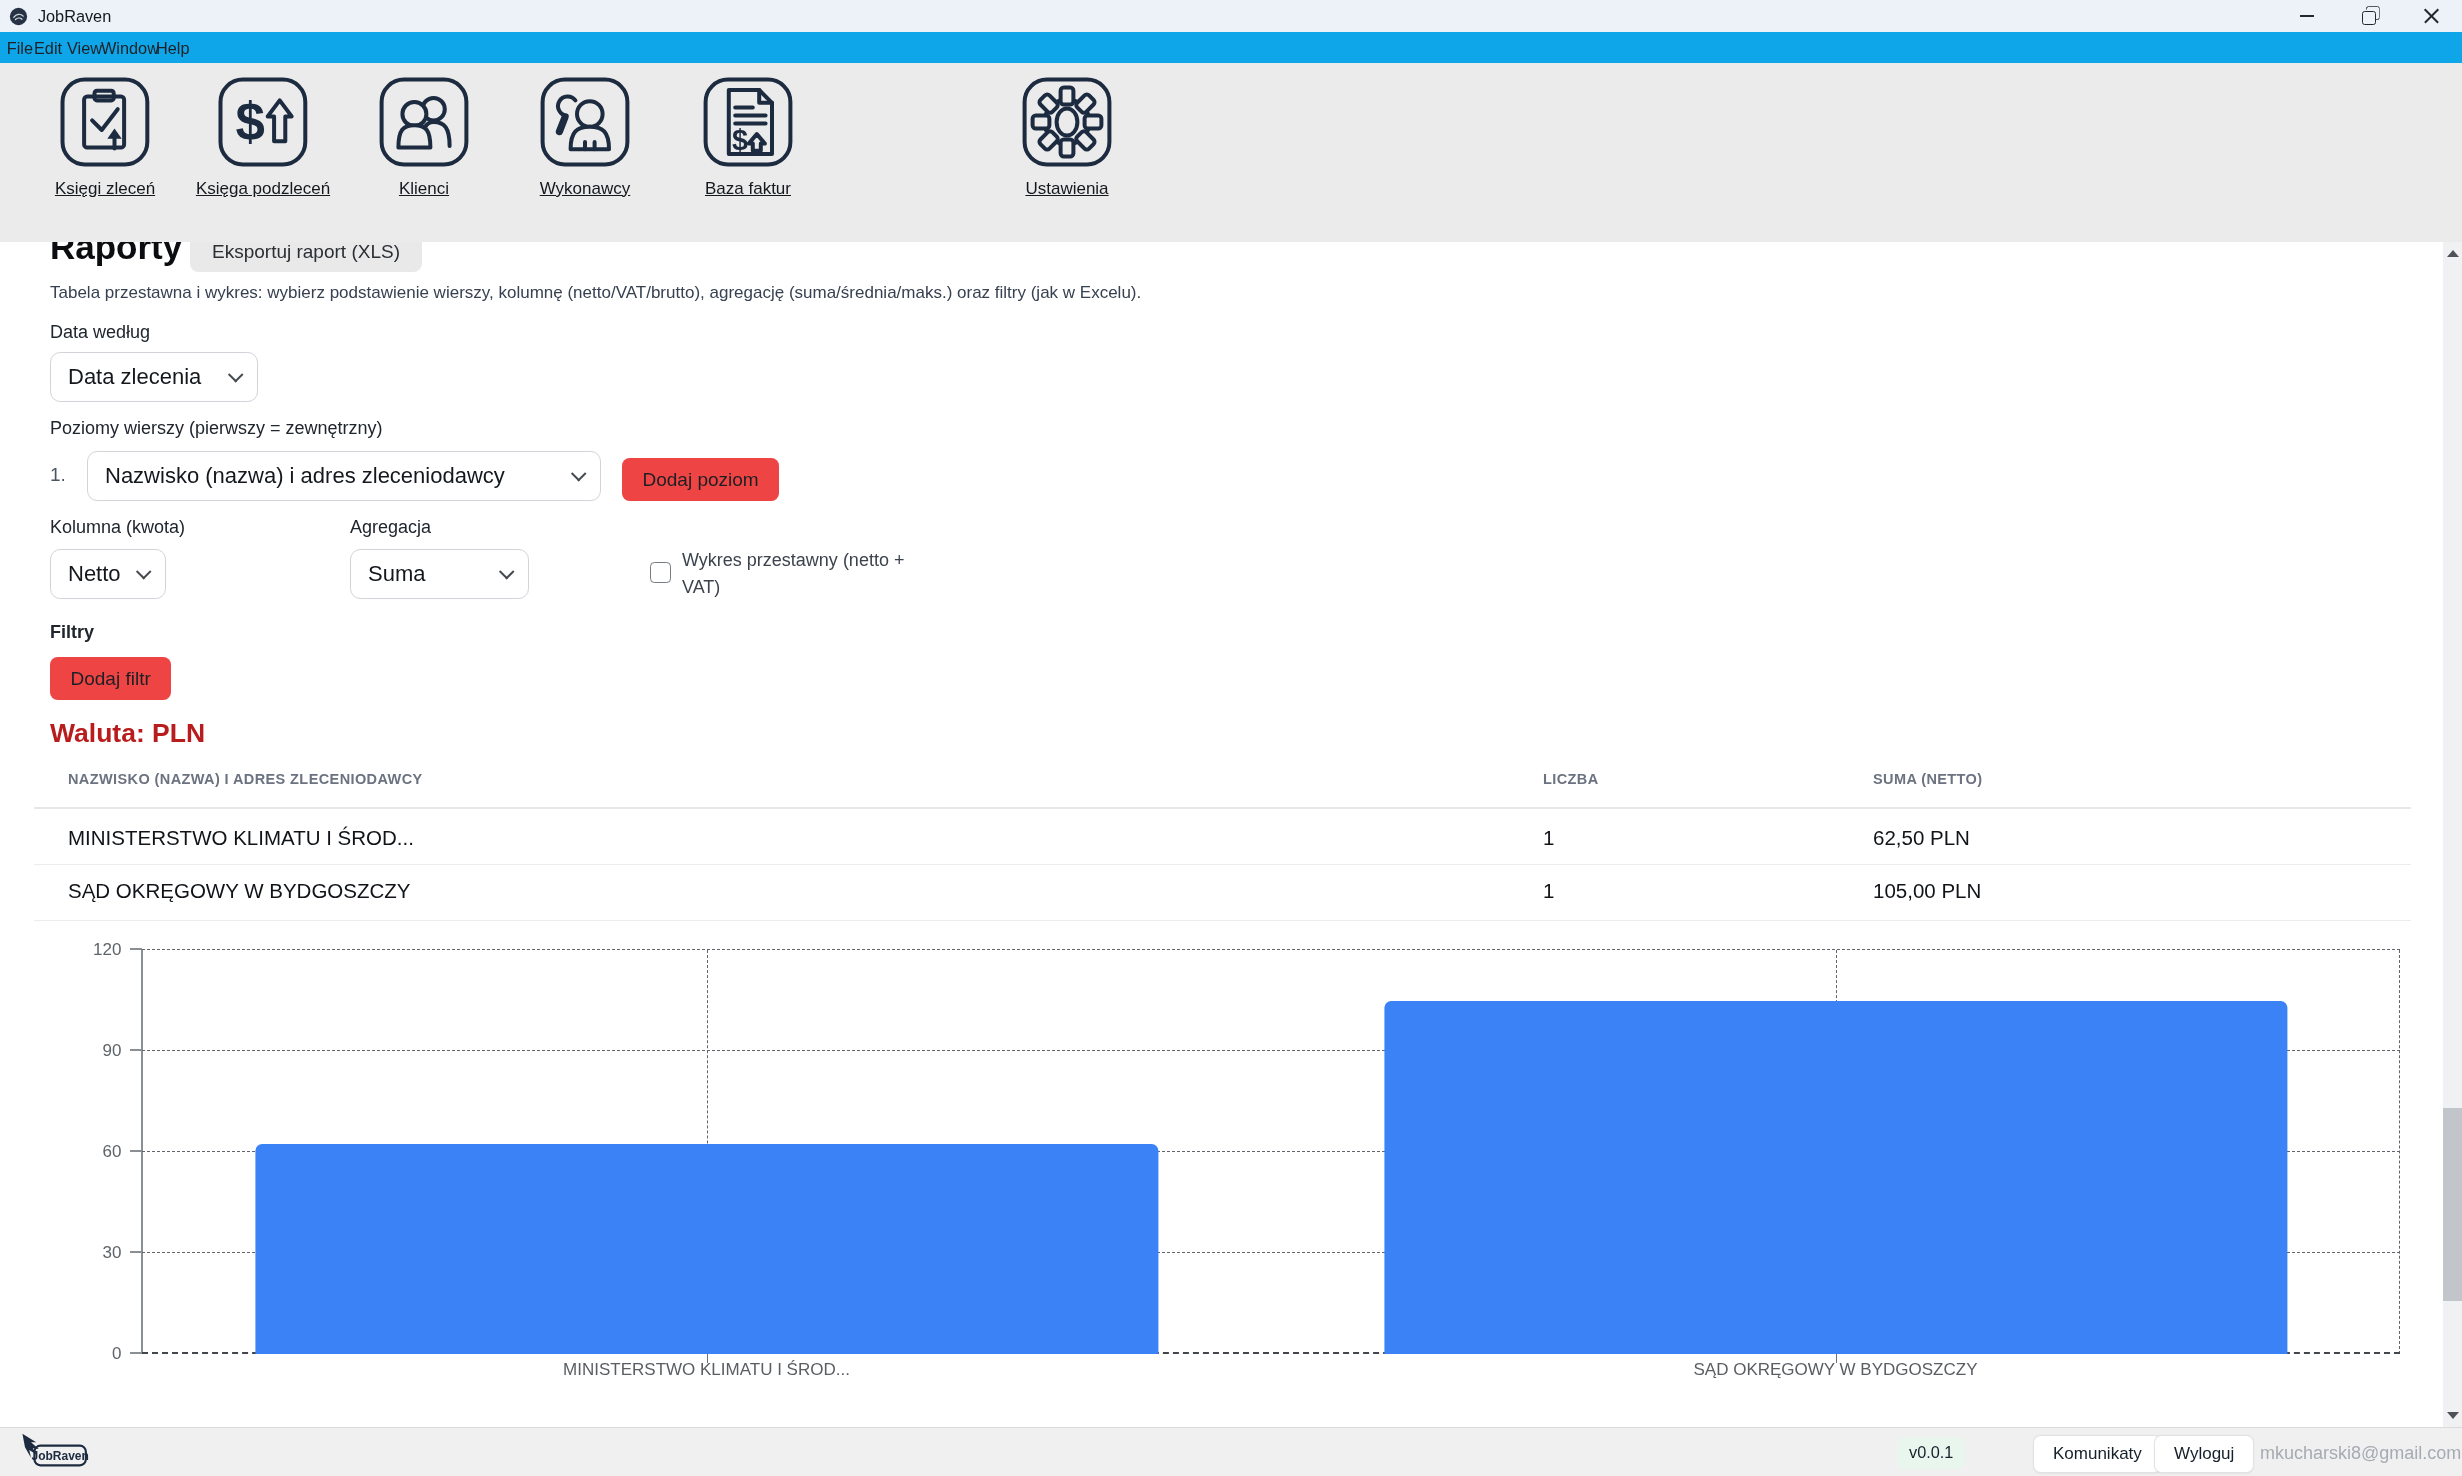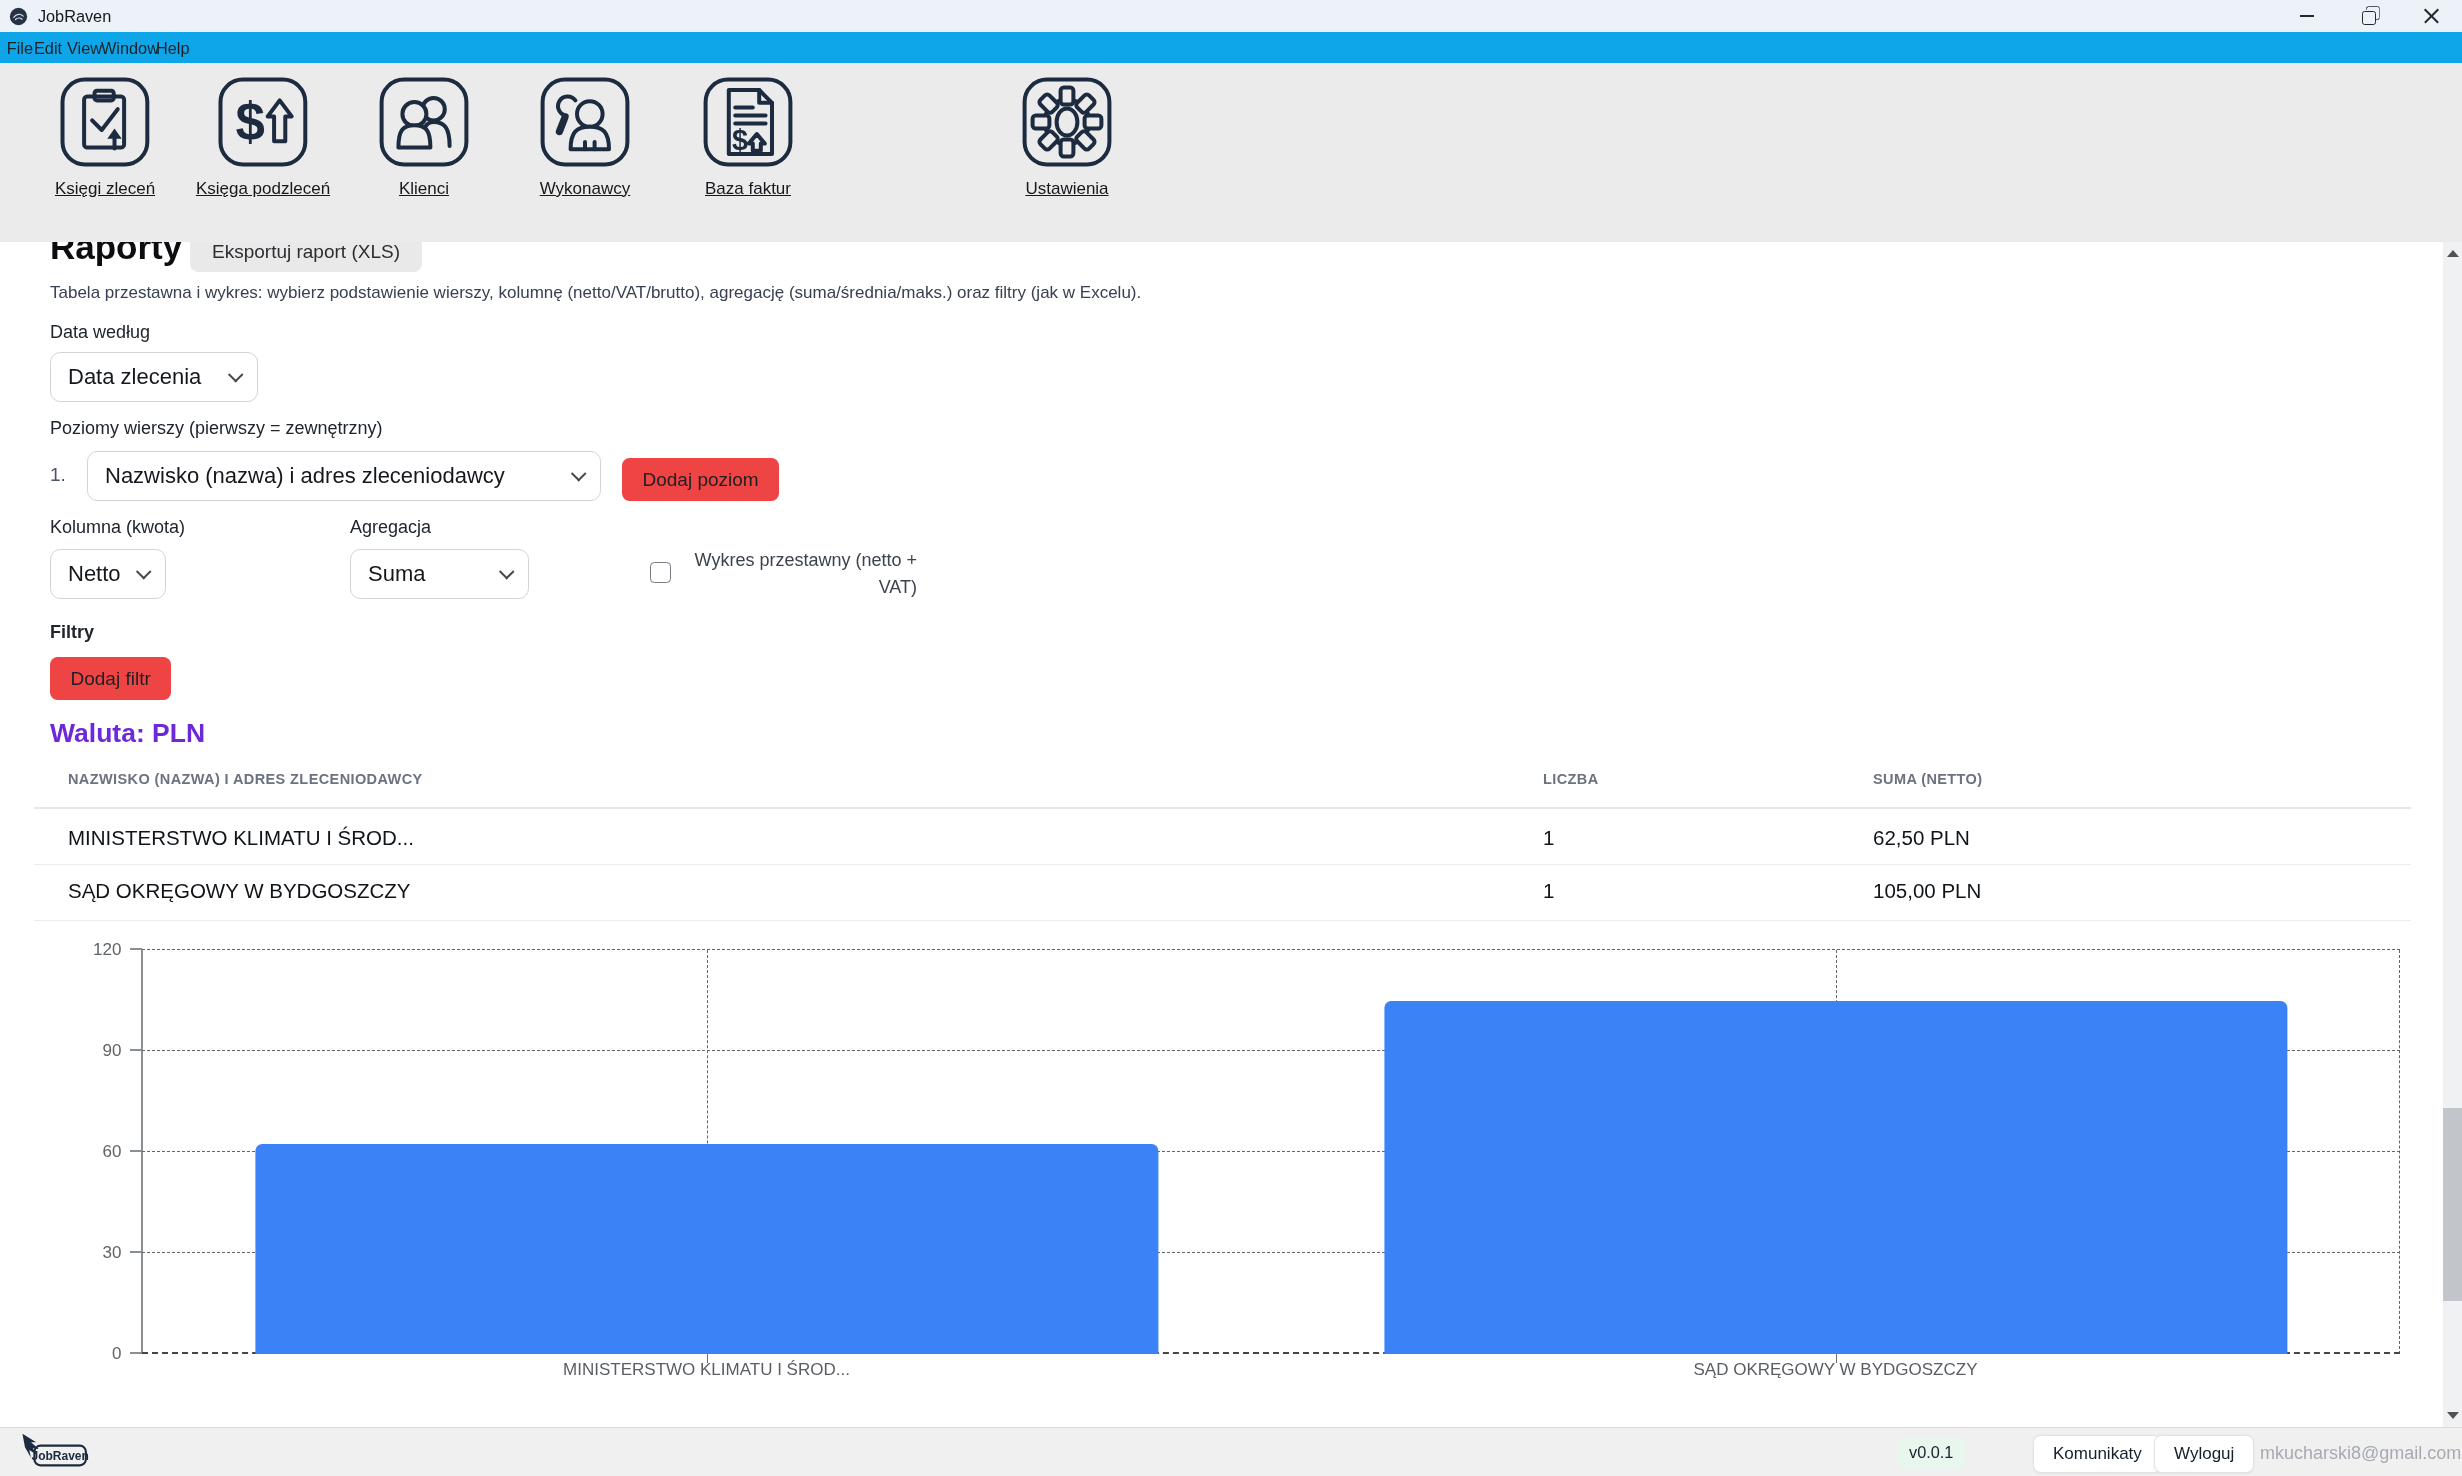--- a/index.html
+++ b/index.html
@@ -24,38 +24,38 @@
   
   .menubar{position:absolute;top:32px;left:0;width:2462px;height:32px;background:#0ea5e9;}
   .menu-item{position:absolute;top:0;height:32px;display:flex;align-items:center;font-size:16.3px;color:#1d2126;}
   
   .toolbar{position:absolute;top:63px;left:0;width:2462px;height:179px;background:#ebebeb;}
   .tb-item{position:absolute;top:11px;transform:translateX(-50%);display:flex;flex-direction:column;align-items:center;cursor:default;}
   .tb-icon svg{width:96px;height:96px;display:block;}
   .tb-label{margin-top:8.6px;font-size:17px;color:#15191e;white-space:nowrap;text-decoration:underline;}
   .tb-underline{margin-top:6px;width:175px;height:4.3px;border-radius:2.6px;background:#2e6be5;}
   
-  .content{position:absolute;top:242px;left:0;width:2443px;height:1185px;background:#ffffff;overflow:hidden;text-align:right;}
+  .content{position:absolute;top:242px;left:0;width:2443px;height:1185px;background:#ffffff;overflow:hidden;}
   .content *{position:absolute;}
   .page-title{left:50px;top:-15.4px;font-size:35px;font-weight:700;color:#0b0d10;white-space:nowrap;}
   .export-btn{left:190px;top:-10.3px;height:40px;padding:0 22px;background:#e9e9e9;border-radius:8.6px;
     display:flex;align-items:center;font-size:19px;color:#2b2f33;white-space:nowrap;}
   .description{left:50px;top:41px;font-size:17px;color:#374151;white-space:nowrap;}
   .form-label{font-size:18px;color:#20262e;white-space:nowrap;}
   .bold{font-weight:700;}
   .sel{background:#fff;border:1.3px solid #d0d3d8;border-radius:10.3px;display:flex;align-items:center;
     padding:0 17px;font-size:22px;color:#14181d;box-sizing:border-box;white-space:nowrap;}
   .chev{position:absolute;right:15.4px;top:50%;width:9.4px;height:9.4px;border-right:2.1px solid #454a50;
     border-bottom:2.1px solid #454a50;transform:translateY(-68%) rotate(45deg);}
   .gray-btn{background:#ef4444;border-radius:7.7px;display:flex;align-items:center;padding:0 20.5px;
     font-size:19px;color:#1c2025;white-space:nowrap;}
   .row-index{font-size:19px;color:#4b5563;}
   .checkbox{width:21.4px;height:21.4px;background:#fff;border:1.7px solid #767b82;border-radius:4.3px;box-sizing:border-box;}
   .cb-label{font-size:18px;line-height:26.5px;color:#3c434d;}
-  .currency-heading{left:50px;top:476px;font-size:26.5px;font-weight:700;color:#6d28d9;white-space:nowrap;}
+  .currency-heading{left:50px;top:476px;font-size:26.5px;font-weight:700;color:#b91c1c;white-space:nowrap;}
   
   .th{top:529px;font-size:14.5px;font-weight:600;letter-spacing:0.4px;color:#6b7280;white-space:nowrap;}
   .td{font-size:20.5px;color:#101418;white-space:nowrap;}
   .hsep{left:34px;width:2377px;height:1.7px;background:#e5e7eb;}
   .rsep{left:34px;width:2377px;height:1.3px;background:#ececec;}
   
   #yaxis{left:0;top:708px;width:130px;height:404px;}
   .ylab{position:absolute;right:8.6px;transform:translateY(50%);font-size:17px;color:#5f6468;}
   #plot{left:142px;top:708px;width:2258px;height:404px;}
   .axis-line{left:-0.9px;top:0;bottom:0;width:0;border-left:2.1px solid #8a8f94;}

